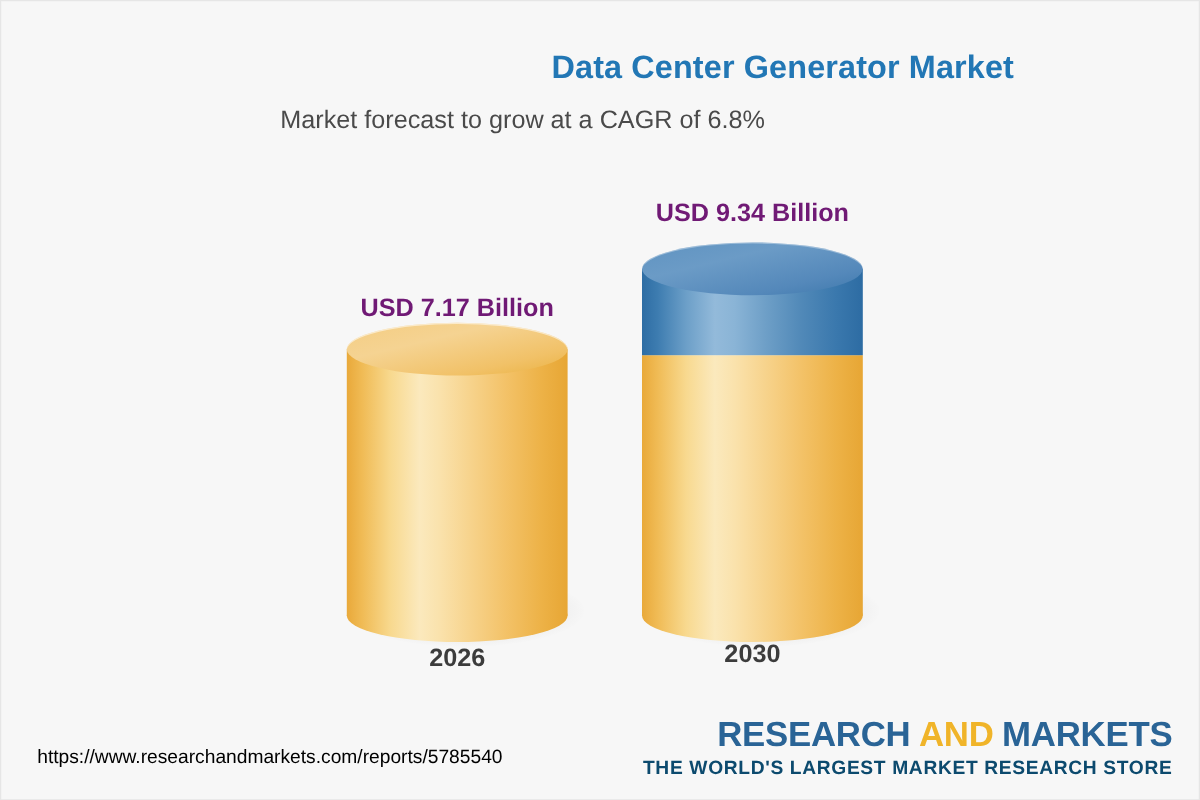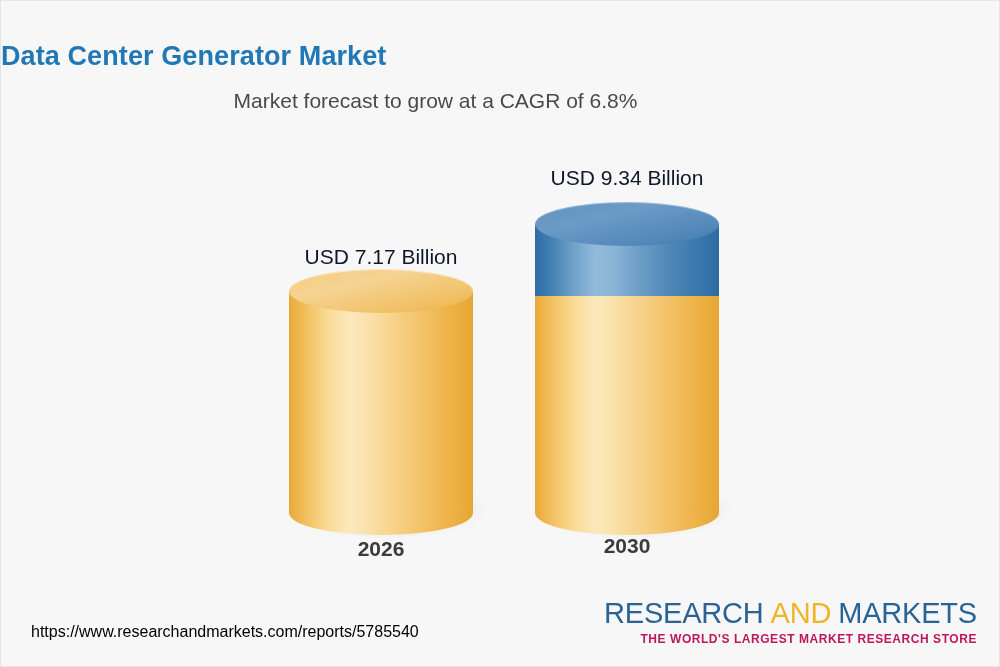--- a/index.html
+++ b/index.html
@@ -12,21 +12,21 @@
   #canvas{
     position:relative;
     width:1000px;height:667px;
     background:#f7f7f7;
     box-sizing:border-box;
     border:1px solid #e6e6e6;
   }
   
   .chart-title{
     position:absolute;left:0;top:40px;width:844px;
-    text-align:left;
+    text-align:right;
     font-size:27px;font-weight:bold;
     color:#2277b5;
     letter-spacing:0.1px;
   }
   .chart-subtitle{
     position:absolute;left:0;top:88px;width:869px;
     text-align:center;
     font-size:21px;font-weight:normal;
     color:#4a4a4a;
   }
@@ -74,50 +74,50 @@
       #3a78ad 88%,
       #2d6ca3 100%);
   }
   .top-blue{
     background:linear-gradient(to bottom right, #5f93c1 0%, #6b9bc6 35%, #5488ba 75%, #3d78ac 100%);
     box-shadow:inset 0 1px 0 rgba(255,255,255,0.35);
   }
   .val-label{
     position:absolute;
     text-align:center;
-    font-size:21px;font-weight:normal;
-    color:#0f172a;
+    font-size:21px;font-weight:bold;
+    color:#701a75;
     white-space:nowrap;
   }
   .cat-label{
     position:absolute;
     text-align:center;
     font-size:21px;font-weight:bold;
     color:#3c3c3c;
     white-space:nowrap;
   }
   
   .source-url{
     position:absolute;left:30px;top:622px;
     font-size:16px;color:#000000;
   }
   .brand{
     position:absolute;right:22px;top:598px;
     text-align:right;
   }
   .brand-main{
-    font-size:29px;font-weight:normal;
+    font-size:29px;font-weight:bold;
     color:#2a6496;letter-spacing:-0.2px;
     line-height:1.0;white-space:nowrap;
   }
   .brand-main .and{color:#f0b429;}
   .brand-tag{
     margin-top:4px;
-    font-size:12px;font-weight:bold;
-    color:#be185d;letter-spacing:0.55px;
+    font-size:16px;font-weight:bold;
+    color:#0c4a6e;letter-spacing:0.55px;
     white-space:nowrap;
   }
 </style>
 </head>
 <body>
 
 <div id="canvas">
 
   <div class="chart-title">Data Center Generator Market</div>
   <div class="chart-subtitle">Market forecast to grow at a CAGR of 6.8%</div>

